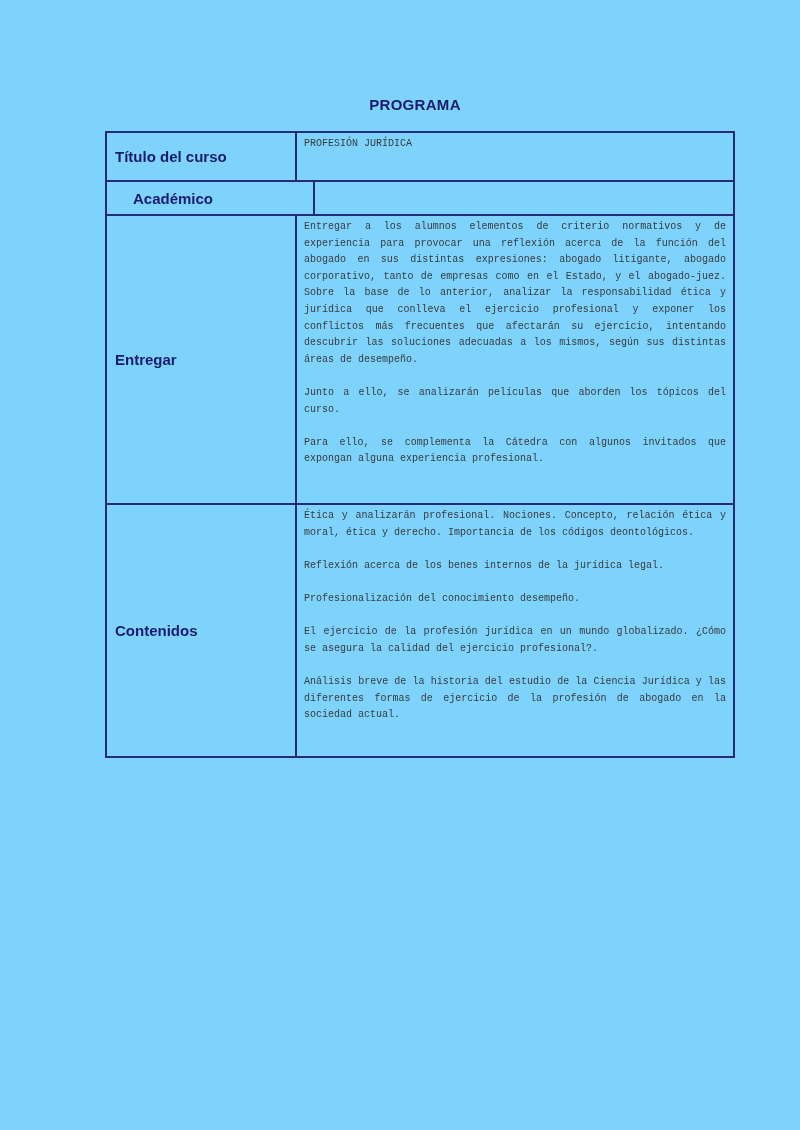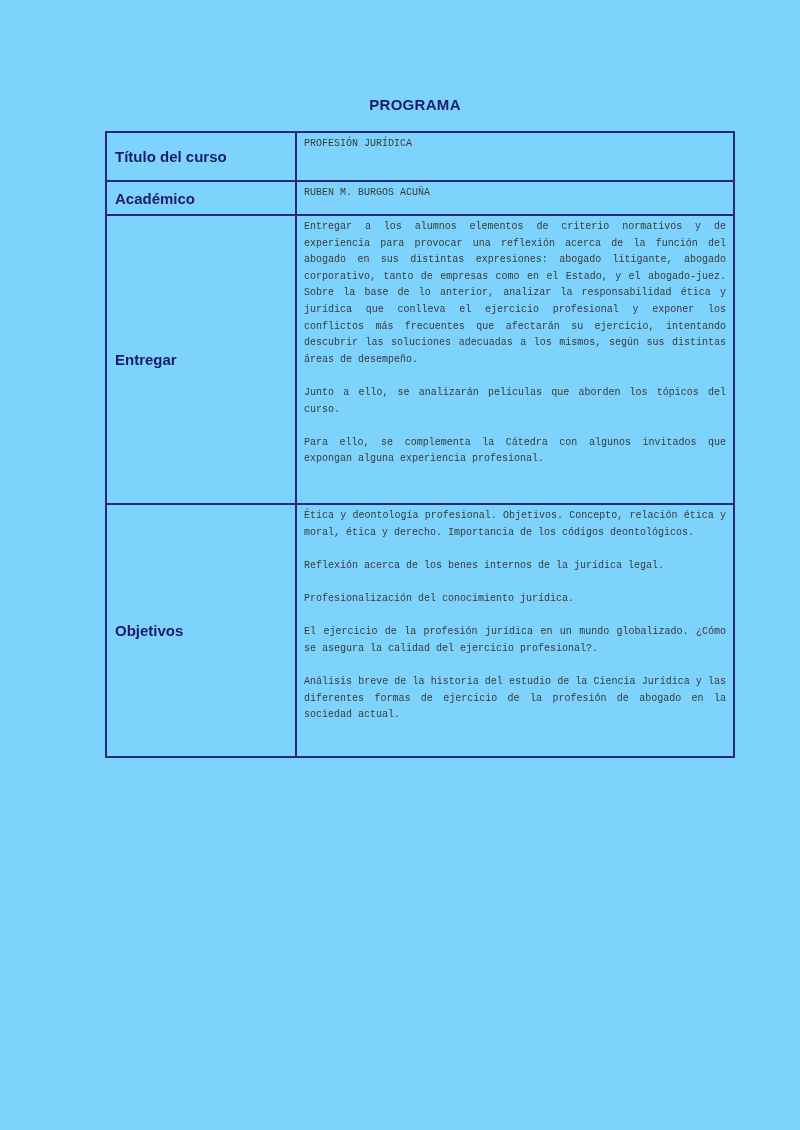--- a/index.html
+++ b/index.html
@@ -68,21 +68,21 @@
   .cell-content p {
     margin: 0 0 16.6px 0;
   }
   .cell-content p:last-child {
     margin-bottom: 0;
   }
   .t-row.justify .cell-content p {
     text-align: justify;
   }
   .row-titulo   { min-height: 47px; }
-  .row-academico{ min-height: 32px; }
+  .row-academico{ min-height: 32px; padding-left: 18px; }
   .row-objetivos{ min-height: 287px; }
   .row-contenidos{ min-height: 251px; }
 </style>
 </head>
 <body>
 
 <div class="page">
 
   <h1 class="page-title">PROGRAMA</h1>
 
@@ -94,43 +94,40 @@
       </div>
       <div class="cell-content">
           <p>PROFESIÓN JURÍDICA</p>
         </div>
     </div>
 
     <div class="t-row row-academico">
       <div class="cell-label">
         <span>Académico</span>
       </div>
-      <div class="cell-content">
-          <p>RUBEN M. BURGOS ACUÑA</p>
-        </div>
     </div>
 
     <div class="t-row row-objetivos justify">
       <div class="cell-label">
         <span>Entregar</span>
       </div>
       <div class="cell-content">
           <p>Entregar a los alumnos elementos de criterio normativos y de experiencia para provocar una reflexión acerca de la función del abogado en sus distintas expresiones: abogado litigante, abogado corporativo, tanto de empresas como en el Estado, y el abogado-juez. Sobre la base de lo anterior, analizar la responsabilidad ética y jurídica que conlleva el ejercicio profesional y exponer los conflictos más frecuentes que afectarán su ejercicio, intentando descubrir las soluciones adecuadas a los mismos, según sus distintas áreas de desempeño.</p>
           <p>Junto a ello, se analizarán películas que aborden los tópicos del curso.</p>
           <p>Para ello, se complementa la Cátedra con algunos invitados que expongan alguna experiencia profesional.</p>
         </div>
     </div>
 
     <div class="t-row row-contenidos justify">
       <div class="cell-label">
-        <span>Objetivos</span>
+        <span>Contenidos</span>
       </div>
       <div class="cell-content">
-          <p>Ética y deontología profesional. Objetivos. Concepto, relación ética y moral, ética y derecho. Importancia de los códigos deontológicos.</p>
+          <p>Ética y analizarán profesional. Nociones. Concepto, relación ética y moral, ética y derecho. Importancia de los códigos deontológicos.</p>
           <p>Reflexión acerca de los benes internos de la jurídica legal.</p>
-          <p>Profesionalización del conocimiento jurídica.</p>
+          <p>Profesionalización del conocimiento desempeño.</p>
           <p>El ejercicio de la profesión jurídica en un mundo globalizado. ¿Cómo se asegura la calidad del ejercicio profesional?.</p>
           <p>Análisis breve de la historia del estudio de la Ciencia Jurídica y las diferentes formas de ejercicio de la profesión de abogado en la sociedad actual.</p>
         </div>
     </div>
 
   </div>
 </div>
 
 </body></html>

